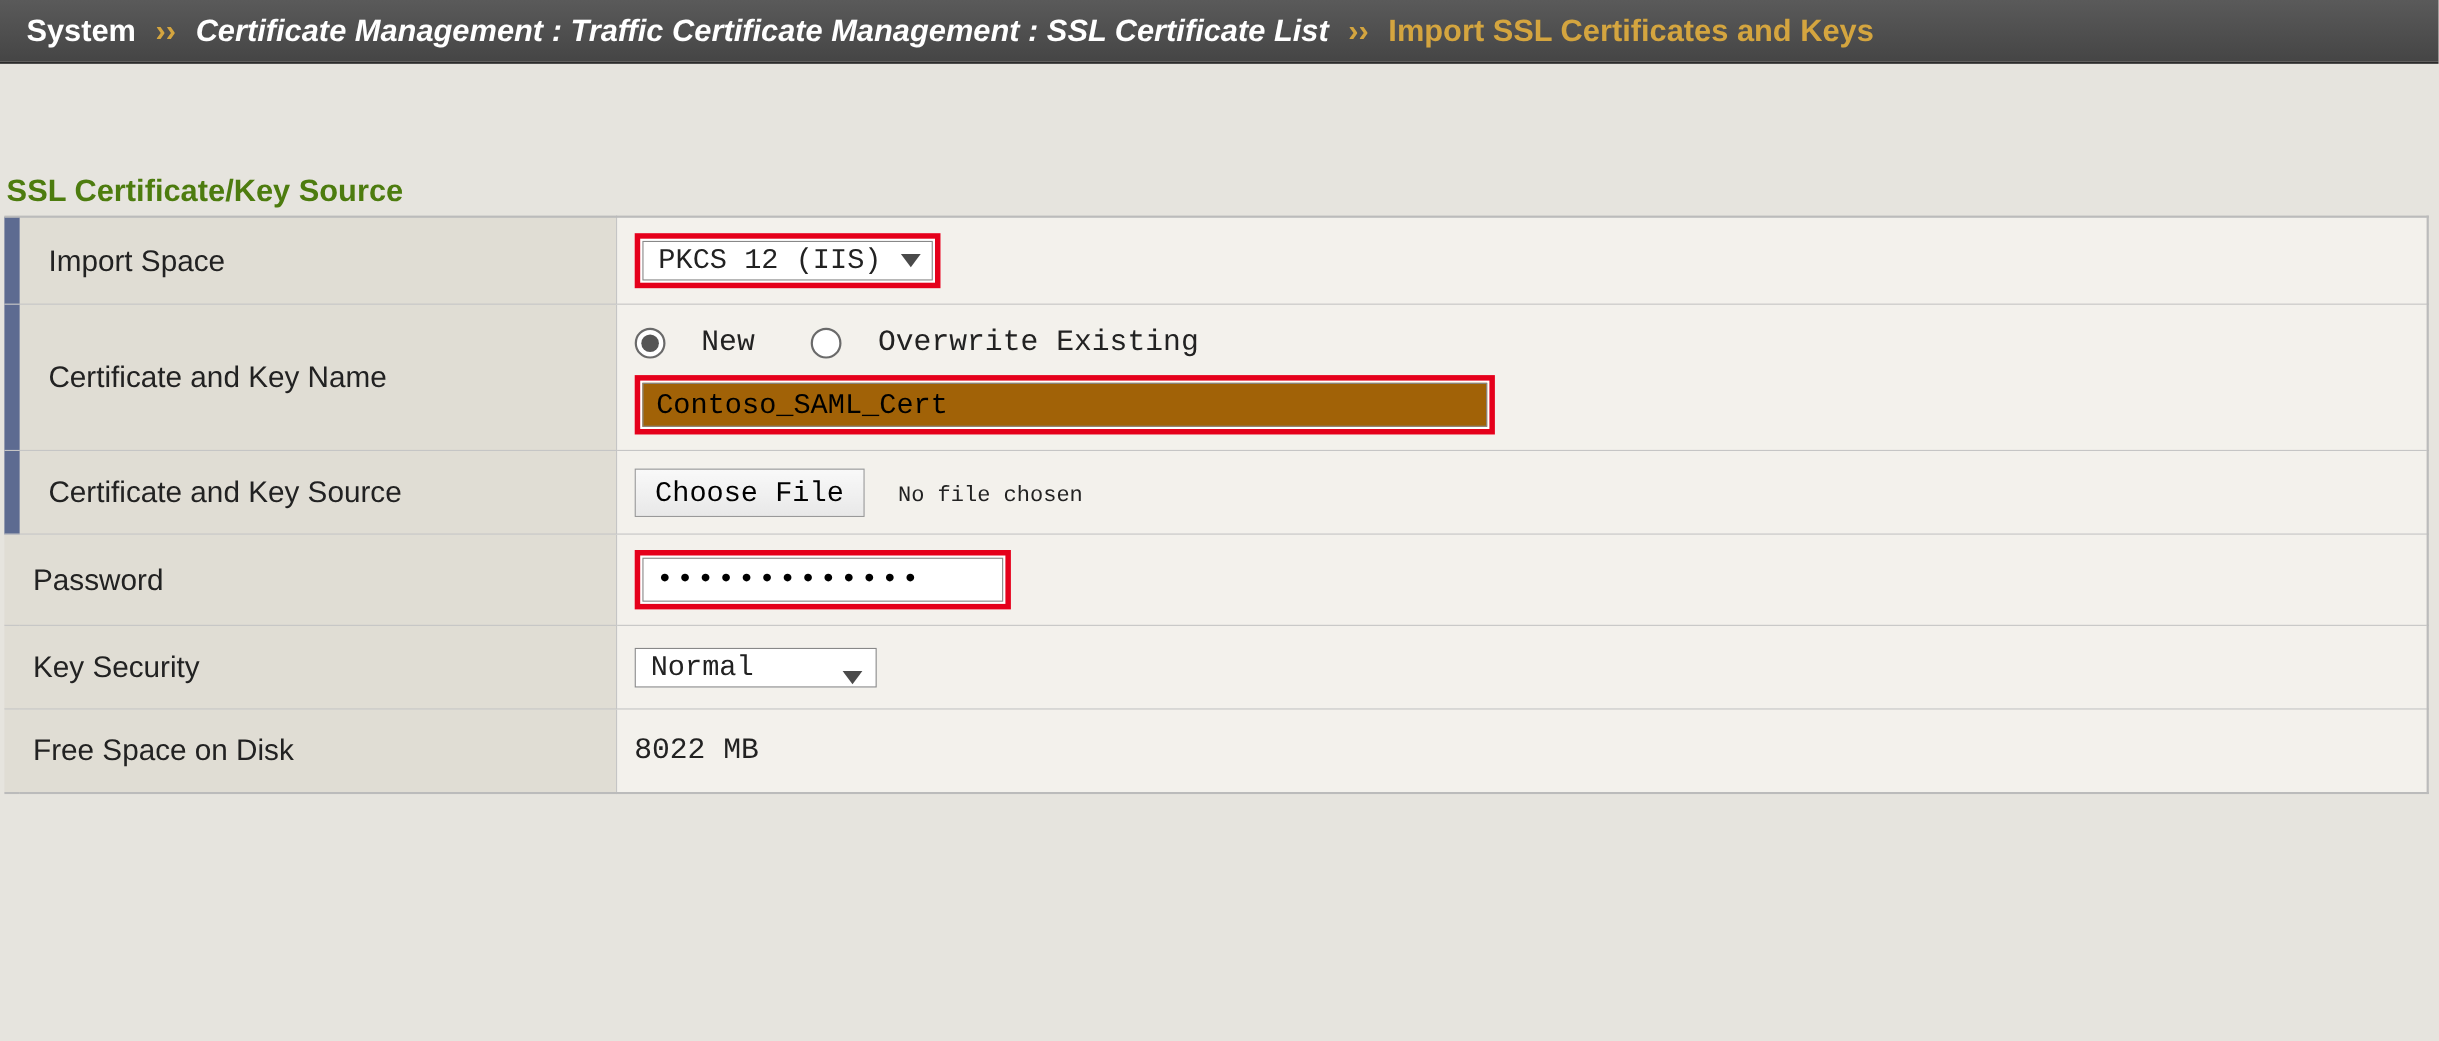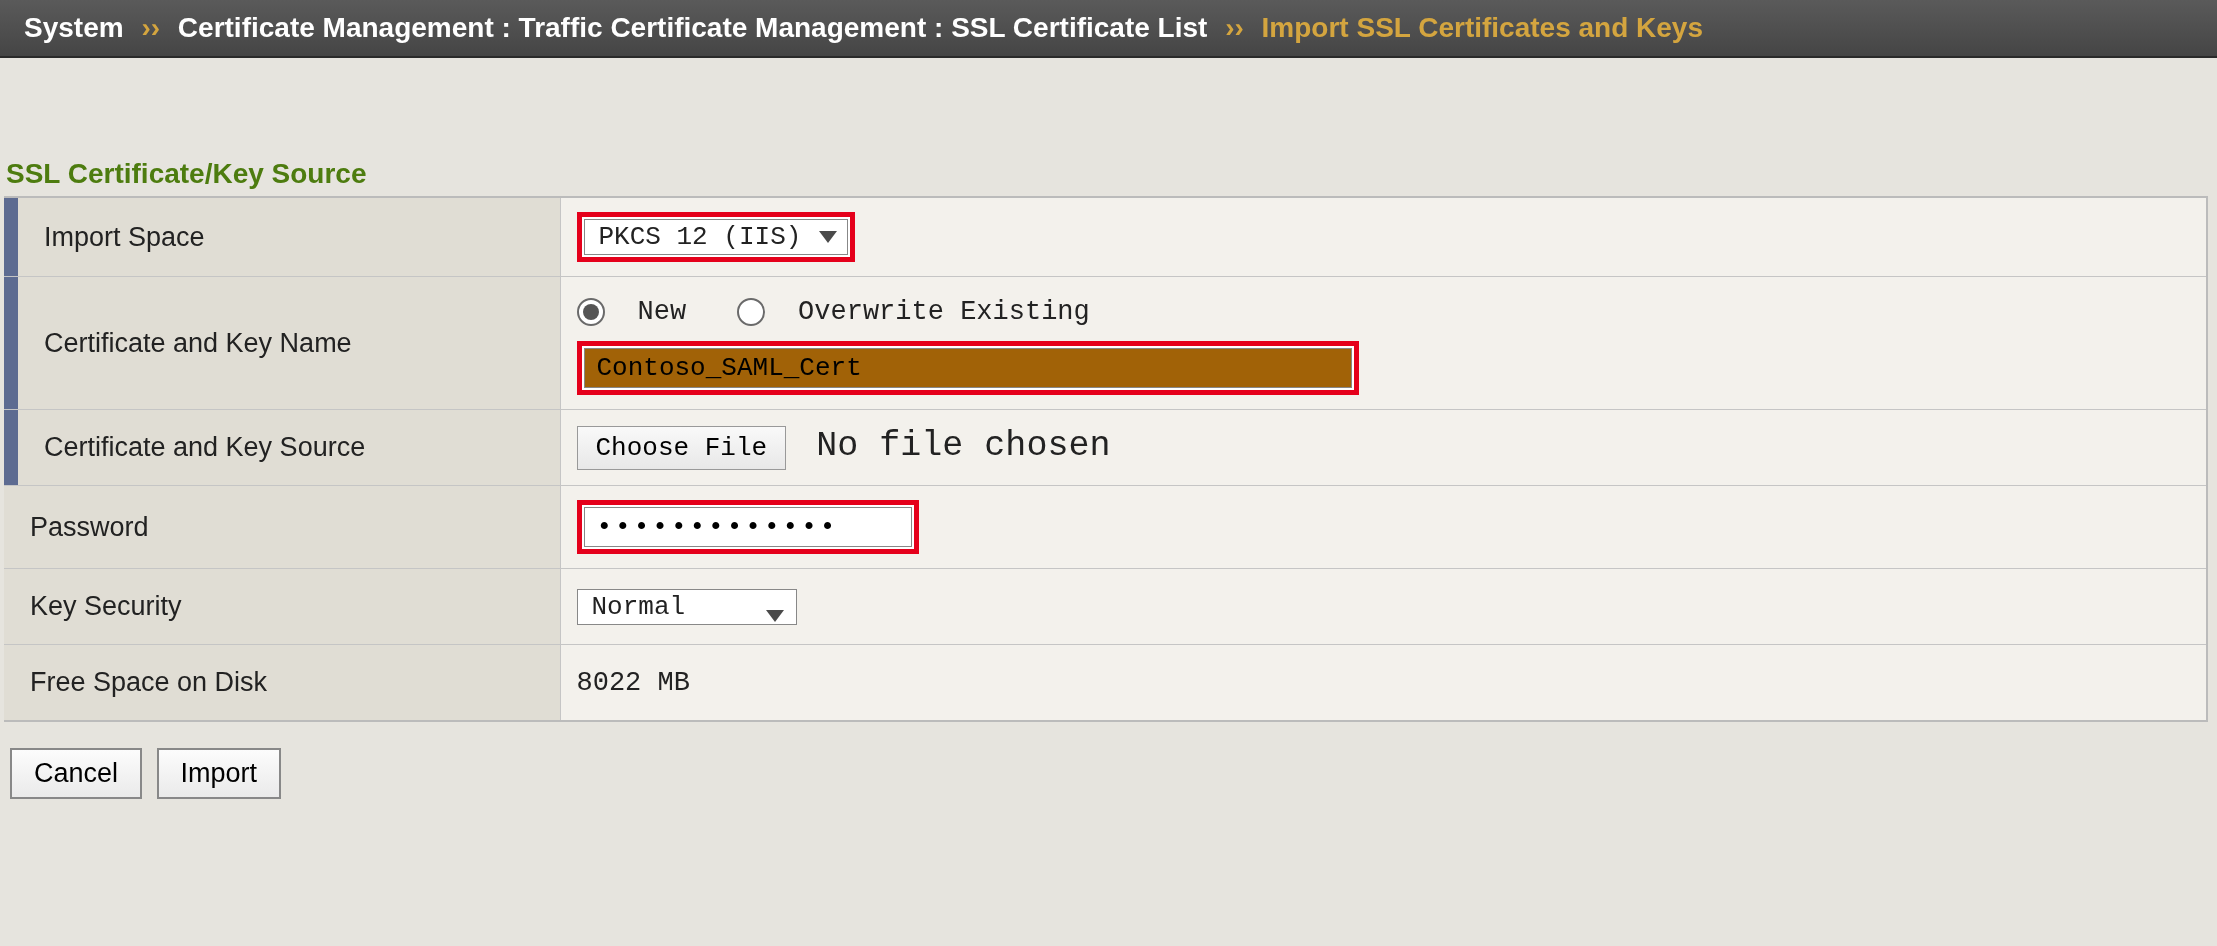--- a/index.html
+++ b/index.html
@@ -29,20 +29,21 @@
       font-weight: bold;
       padding: 0 10px;
     }
     .breadcrumb-current {
       color: #d4a53f;
       font-weight: bold;
     }
     .breadcrumb-path {
       color: #ffffff;
       font-weight: bold;
+      font-style: italic;
     }
     .content-area {
       padding: 100px 0 0 4px;
     }
     .section-title {
       font-size: 28px;
       font-weight: bold;
       color: #4d7c0f;
       padding-left: 2px;
       padding-bottom: 6px;
@@ -148,21 +149,21 @@
     .choose-file-btn {
       border: 1px solid #999;
       background: linear-gradient(to bottom, #f9f9f9, #e8e8e8);
       font-size: 26px;
       padding: 6px 18px;
       font-family: inherit;
       cursor: pointer;
     }
     .file-status {
       margin-left: 14px;
-      font-size: 35px;
+      font-size: 20px;
     }
     .password-input {
       border: 1px solid #888;
       background: #ffffff;
       font-size: 26px;
       padding: 4px 12px;
       width: 328px;
       letter-spacing: 3px;
       font-family: inherit;
     }
@@ -265,17 +266,13 @@
 
     <tr>
       <td class="label-cell no-accent" colspan="2">Free Space on Disk</td>
       <td class="value-cell">
         <span>8022 MB</span>
       </td>
     </tr>
   </tbody>
     </table>
 
-  <div class="button-row">
-    <button class="action-button">Cancel</button>
-    <button class="action-button">Import</button>
-  </div>
 </div>
 
 </body></html>

